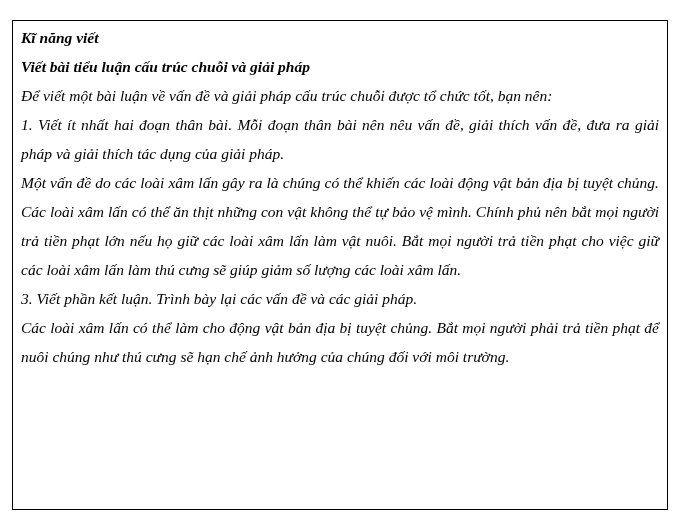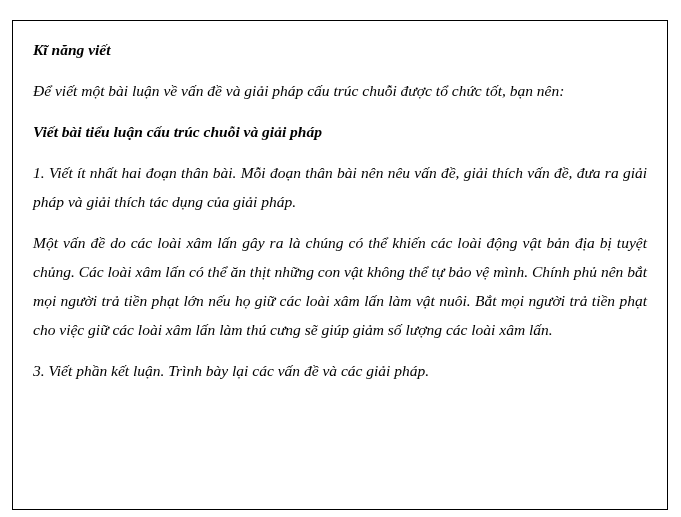--- a/index.html
+++ b/index.html
@@ -9,30 +9,31 @@
       left: 12px; top: 20px;
       width: 656px; height: 490px;
       border: 1px solid #000000;
       box-sizing: border-box;
       padding: 2px 8px 0 8px;
       font-family: "Liberation Serif", "DejaVu Serif", serif;
       font-style: italic;
       font-size: 15.5px;
       color: #000000;
     }
-    .line { line-height: 29px; margin: 12px; }
+    .line { line-height: 29px; margin: 0; }
     .bold { font-weight: bold; }
     .justify { text-align: justify; text-align-last: left; }
   </style>
 </head>
 <body>
 
 <div class="box">
   <p class="line bold">Kĩ năng viết</p>
+  <p class="line bold">Viết bài tiểu luận cấu trúc chuỗi và giải pháp</p>
   <p class="line">Để viết một bài luận về vấn đề và giải pháp cấu trúc chuỗi được tổ chức tốt, bạn nên:</p>
-  <p class="line bold">Viết bài tiểu luận cấu trúc chuỗi và giải pháp</p>
 
 
   <p class="line justify">1. Viết ít nhất hai đoạn thân bài. Mỗi đoạn thân bài nên nêu vấn đề, giải thích vấn đề, đưa ra giải pháp và giải thích tác dụng của giải pháp.</p>
   <p class="line justify">Một vấn đề do các loài xâm lấn gây ra là chúng có thể khiến các loài động vật bản địa bị tuyệt chủng. Các loài xâm lấn có thể ăn thịt những con vật không thể tự bảo vệ mình. Chính phủ nên bắt mọi người trả tiền phạt lớn nếu họ giữ các loài xâm lấn làm vật nuôi. Bắt mọi người trả tiền phạt cho việc giữ các loài xâm lấn làm thú cưng sẽ giúp giảm số lượng các loài xâm lấn.</p>
 
   <p class="line">3. Viết phần kết luận. Trình bày lại các vấn đề và các giải pháp.</p>
+  <p class="line justify">Các loài xâm lấn có thể làm cho động vật bản địa bị tuyệt chủng. Bắt mọi người phải trả tiền phạt để nuôi chúng như thú cưng sẽ hạn chế ảnh hưởng của chúng đối với môi trường.</p>
 </div>
 
 </body></html>

